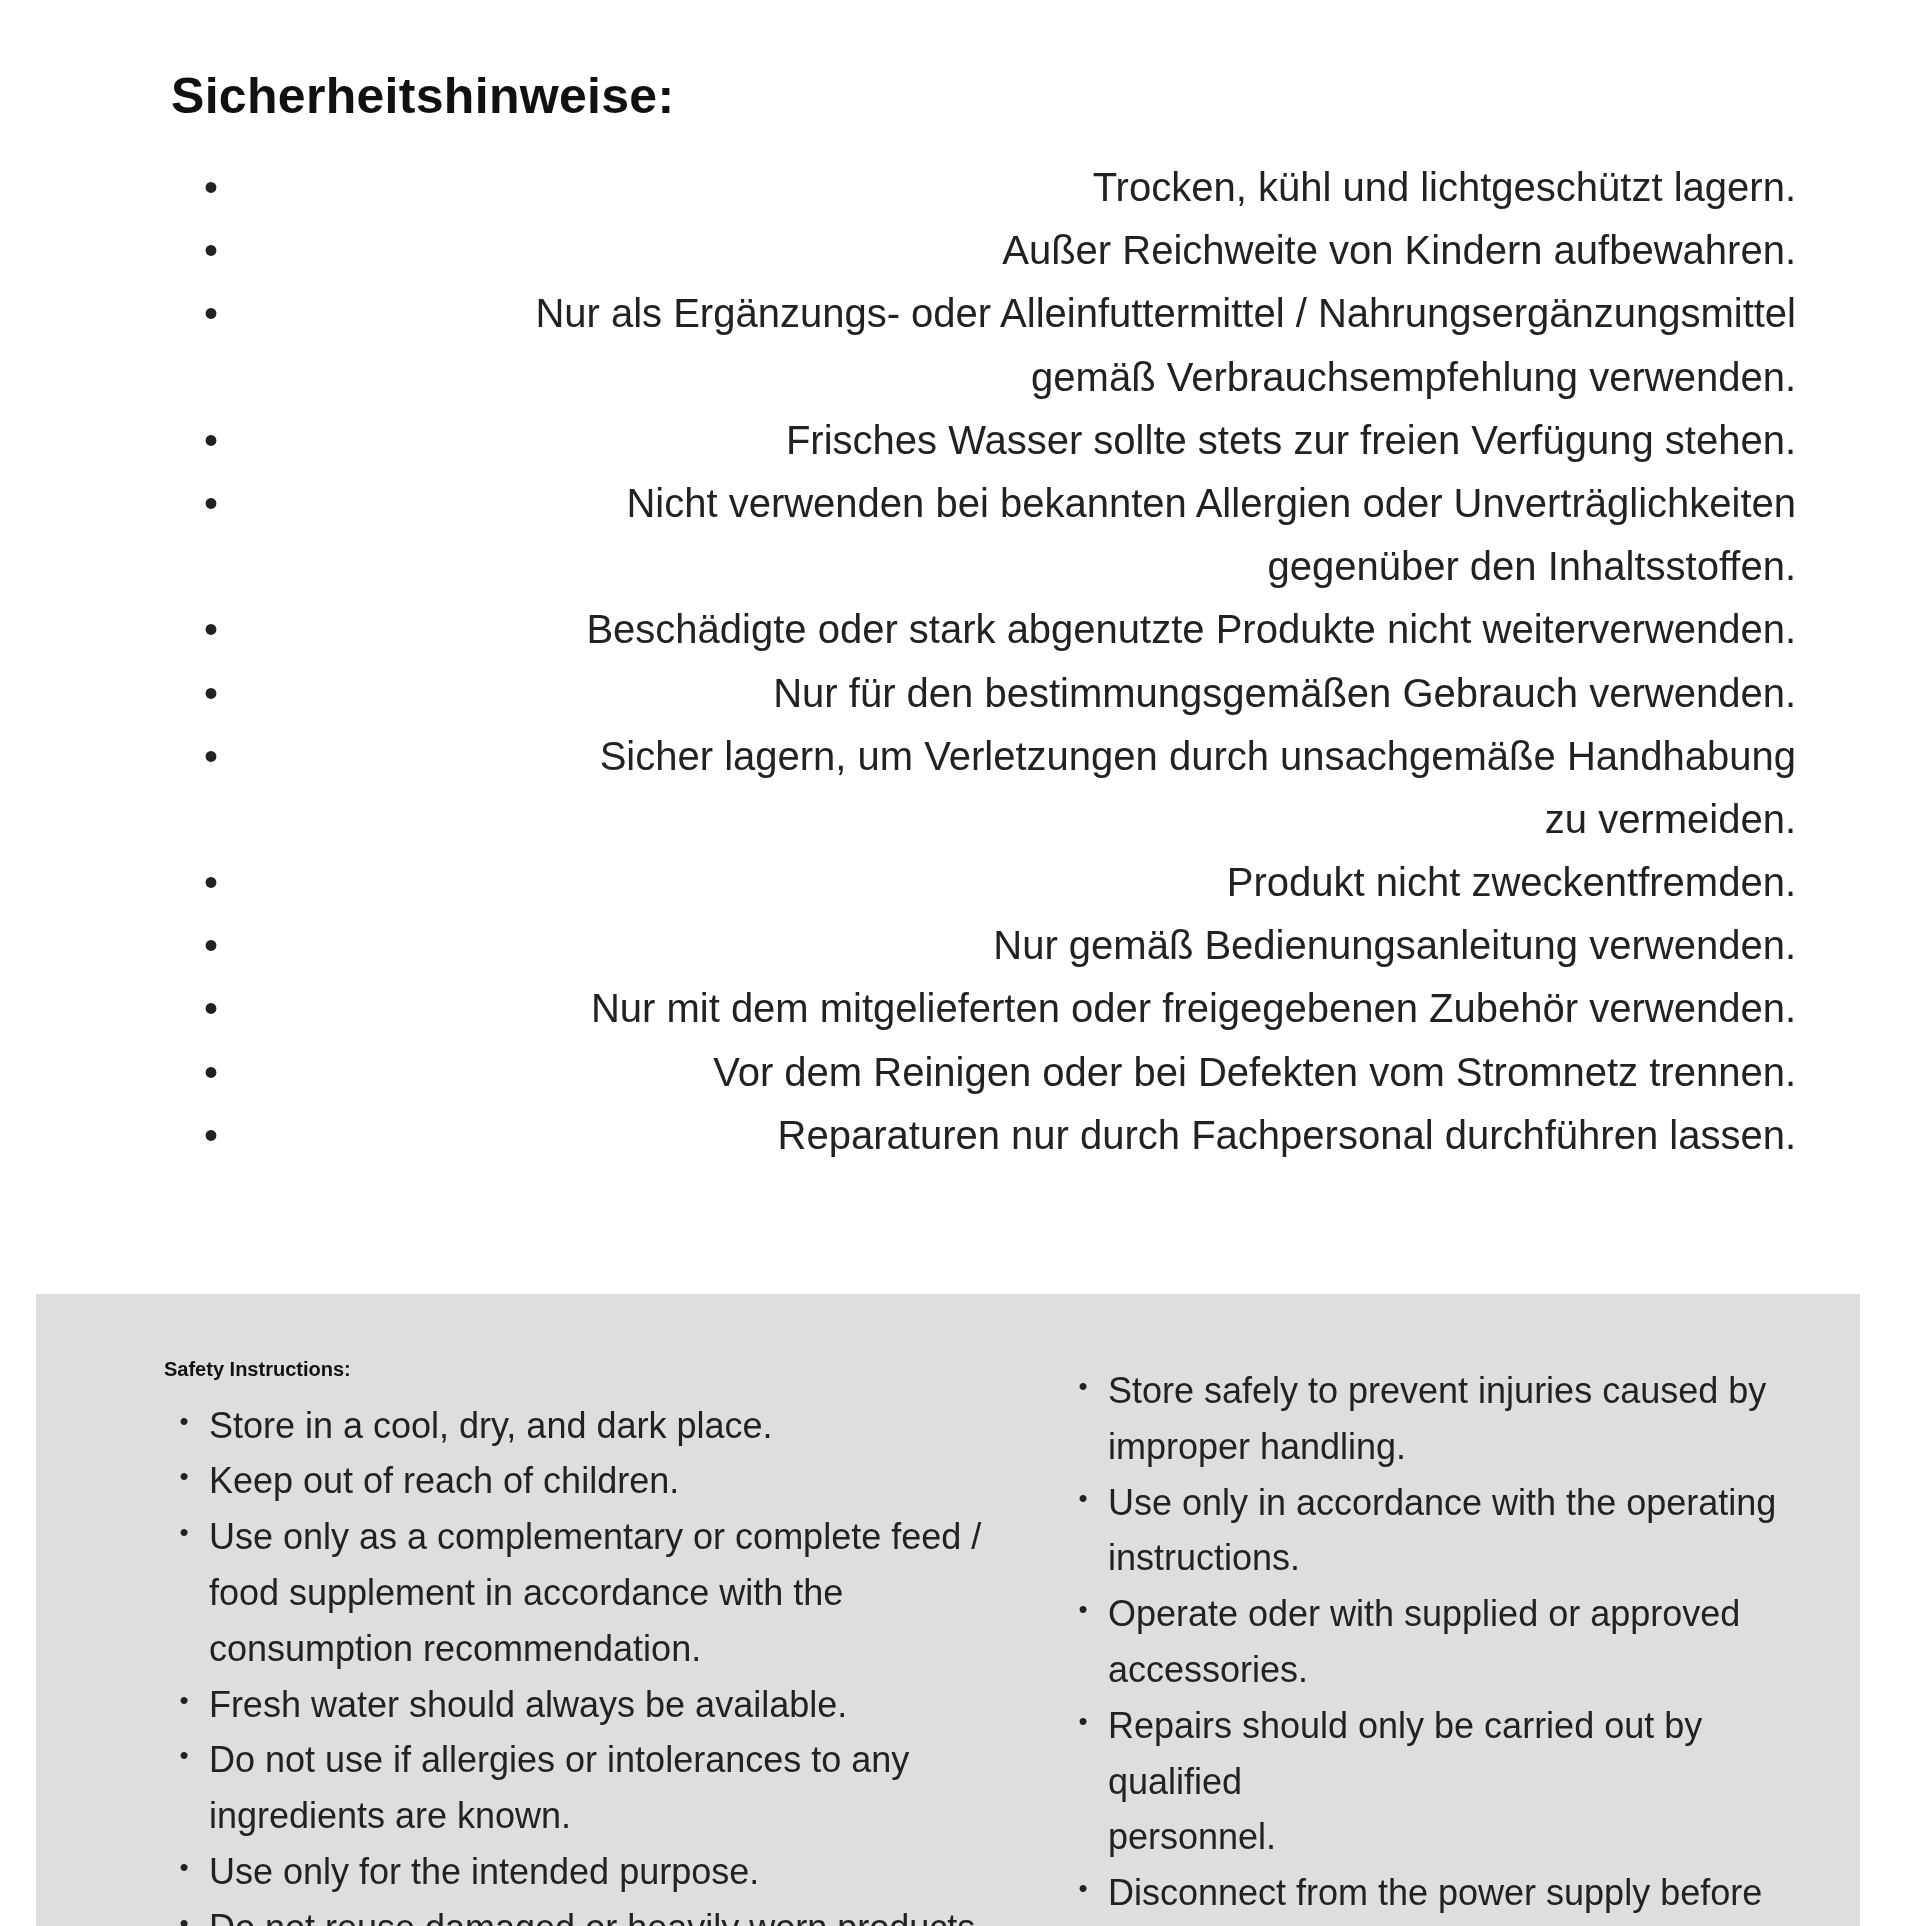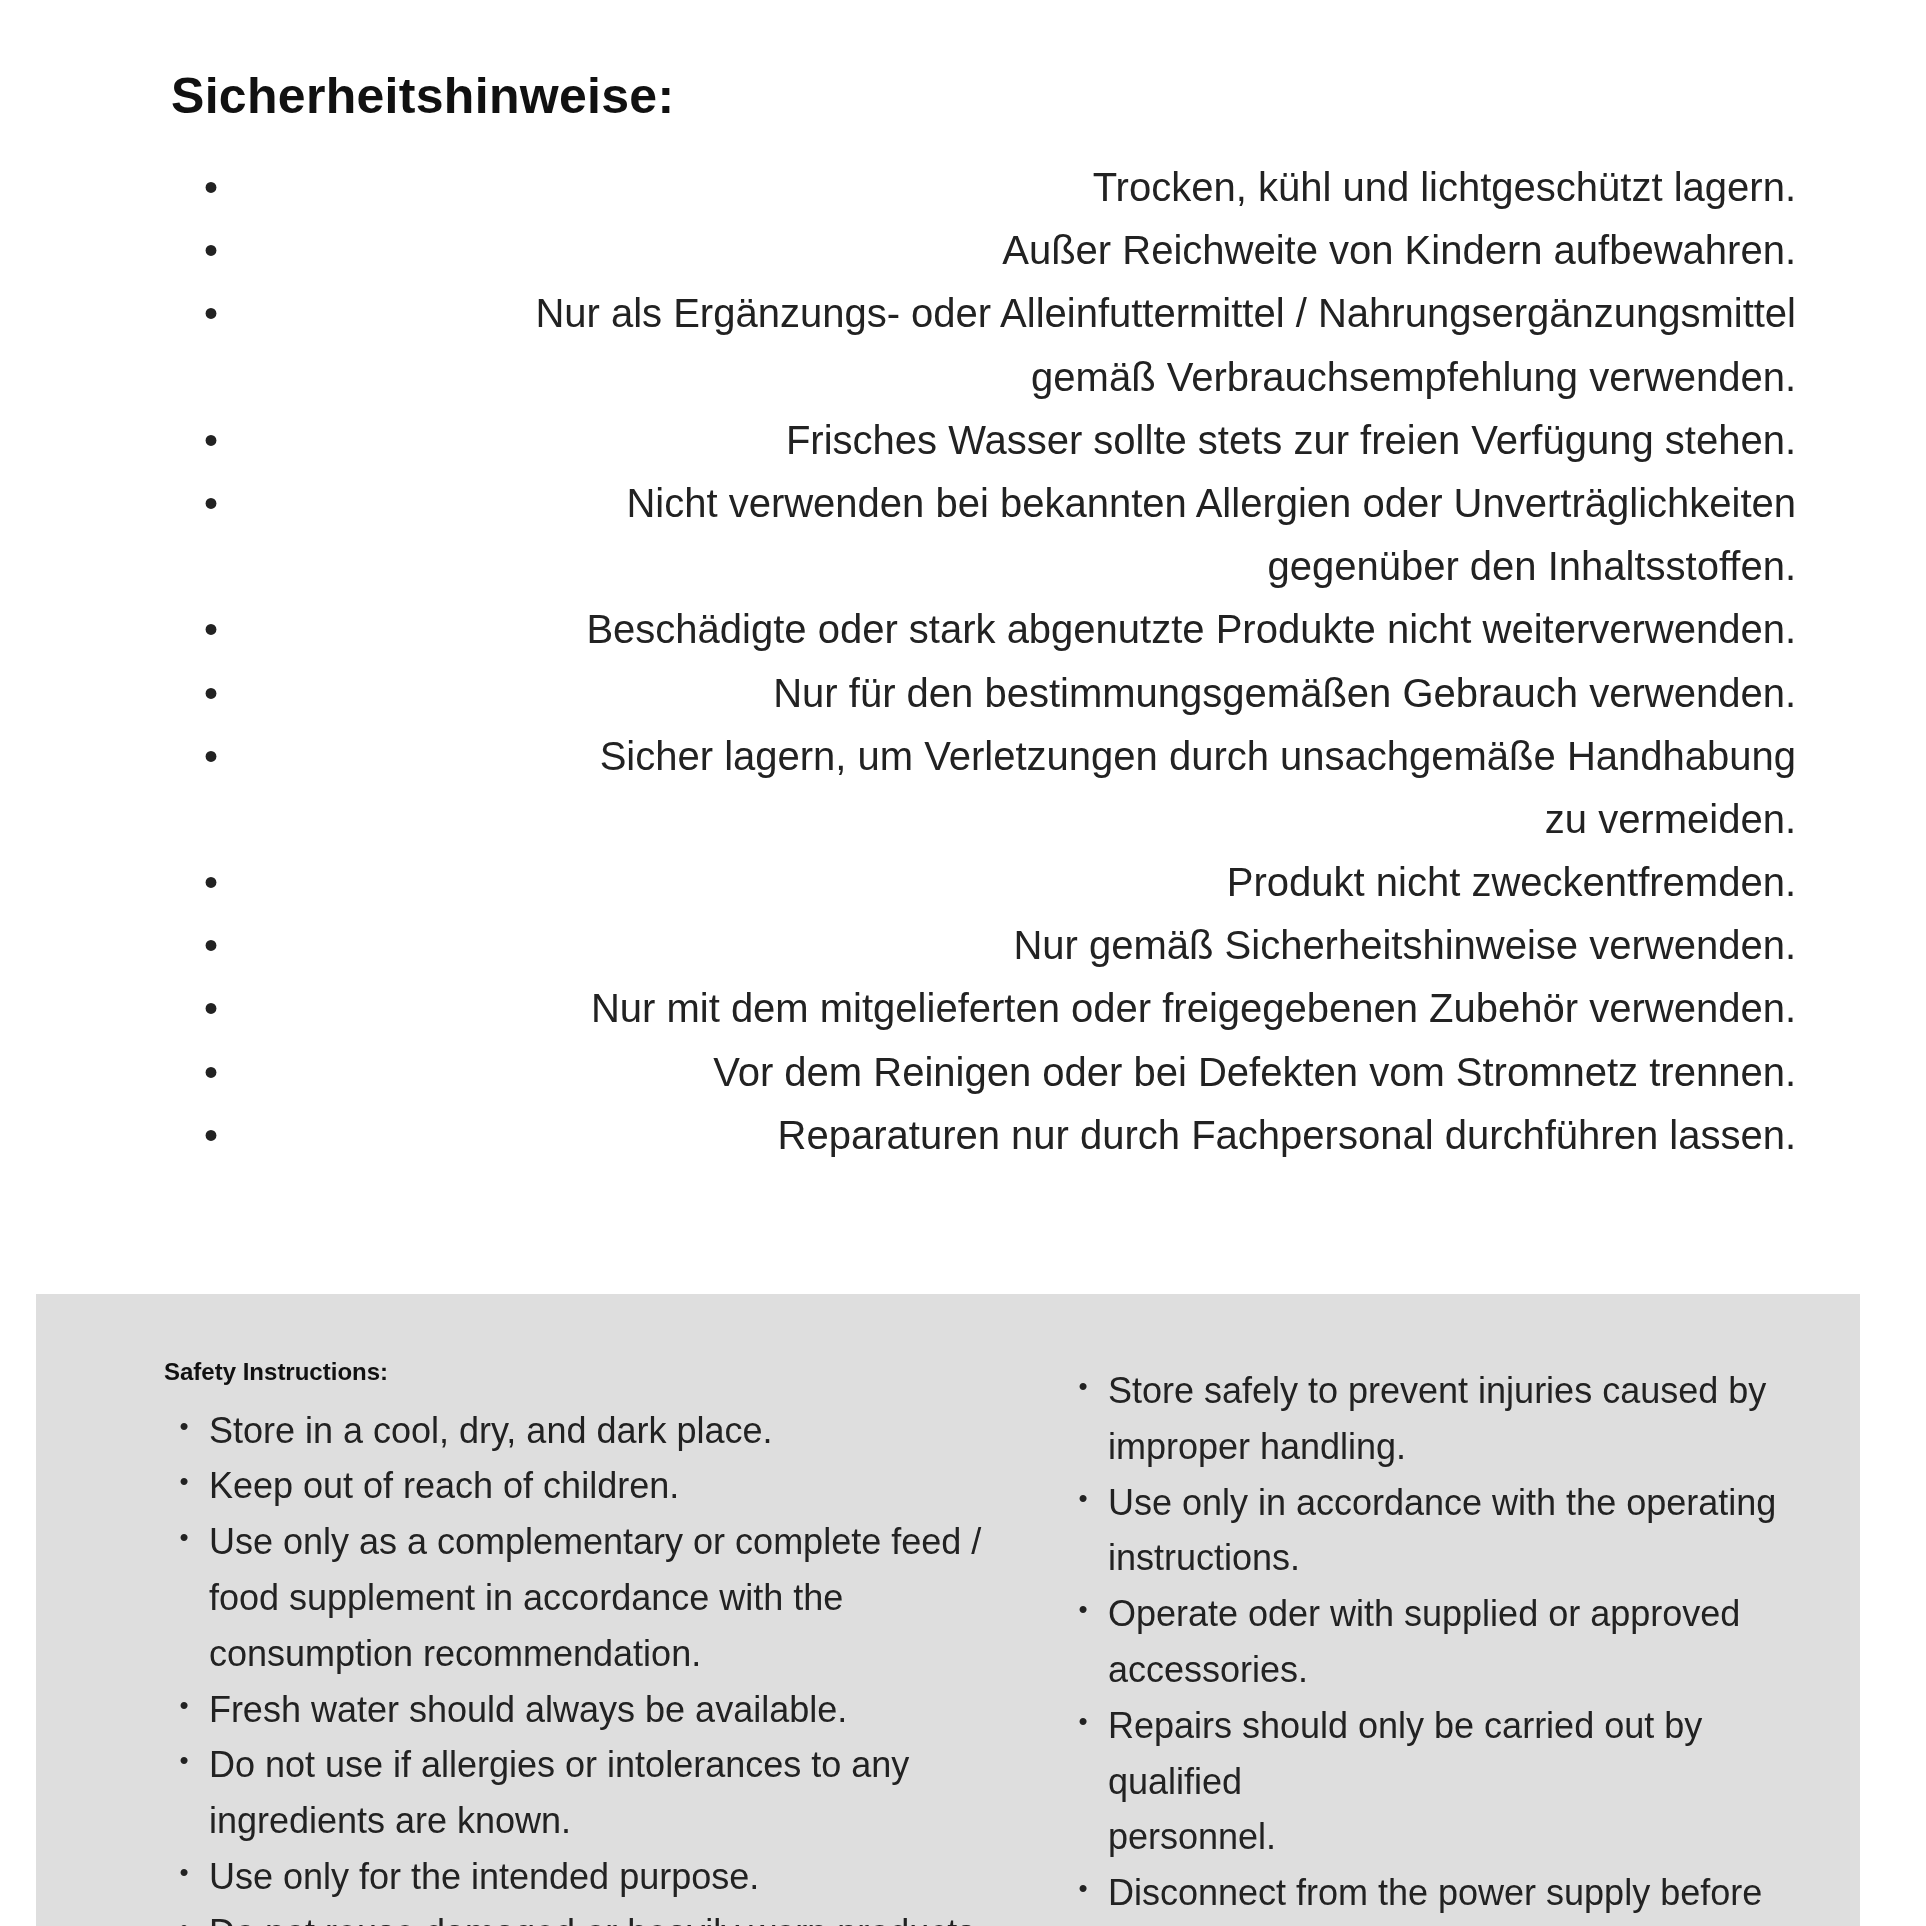--- a/index.html
+++ b/index.html
@@ -70,21 +70,21 @@
   }
   .col-left {
     width: 899px;
     flex: 0 0 auto;
   }
   .col-right {
     flex: 1 1 auto;
     padding-top: 5.1px;
   }
   .english-title {
-    font-size: 24px;
+    font-size: 20px;
     font-weight: 700;
     color: #111111;
     margin: 0 0 16.7px 0;
   }
   .english-list {
     list-style: none;
     margin: 0;
     padding: 0 0 0 15.4px;
   }
   .english-list li {
@@ -118,21 +118,21 @@
       <li>Nur als Ergänzungs- oder Alleinfuttermittel / Nahrungsergänzungsmittel
 gemäß Verbrauchsempfehlung verwenden.</li>
       <li>Frisches Wasser sollte stets zur freien Verfügung stehen.</li>
       <li>Nicht verwenden bei bekannten Allergien oder Unverträglichkeiten
 gegenüber den Inhaltsstoffen.</li>
       <li>Beschädigte oder stark abgenutzte Produkte nicht weiterverwenden.</li>
       <li>Nur für den bestimmungsgemäßen Gebrauch verwenden.</li>
       <li>Sicher lagern, um Verletzungen durch unsachgemäße Handhabung
 zu vermeiden.</li>
       <li>Produkt nicht zweckentfremden.</li>
-      <li>Nur gemäß Sicherheitshinweise verwenden.</li>
+      <li>Nur gemäß Bedienungsanleitung verwenden.</li>
       <li>Nur mit dem mitgelieferten oder freigegebenen Zubehör verwenden.</li>
       <li>Vor dem Reinigen oder bei Defekten vom Stromnetz trennen.</li>
       <li>Reparaturen nur durch Fachpersonal durchführen lassen.</li>
     </ul>
   </section>
 
   <section class="english-section">
     <div class="col-left">
       <h2 class="english-title">Safety Instructions:</h2>
       <ul class="english-list">

